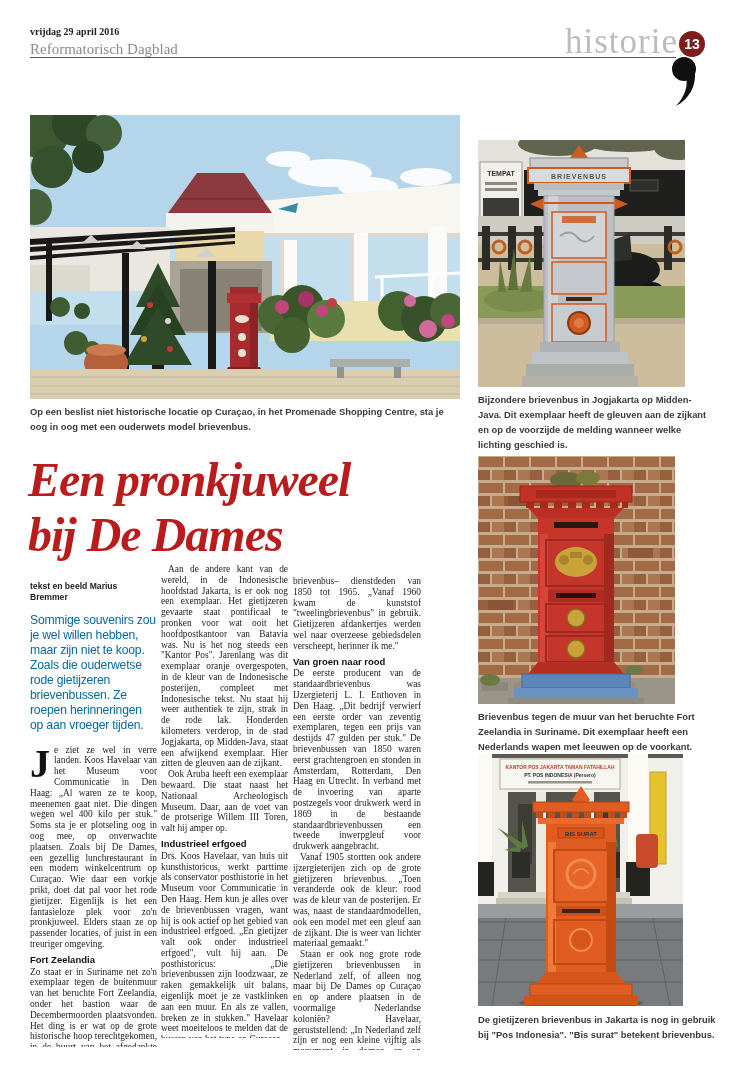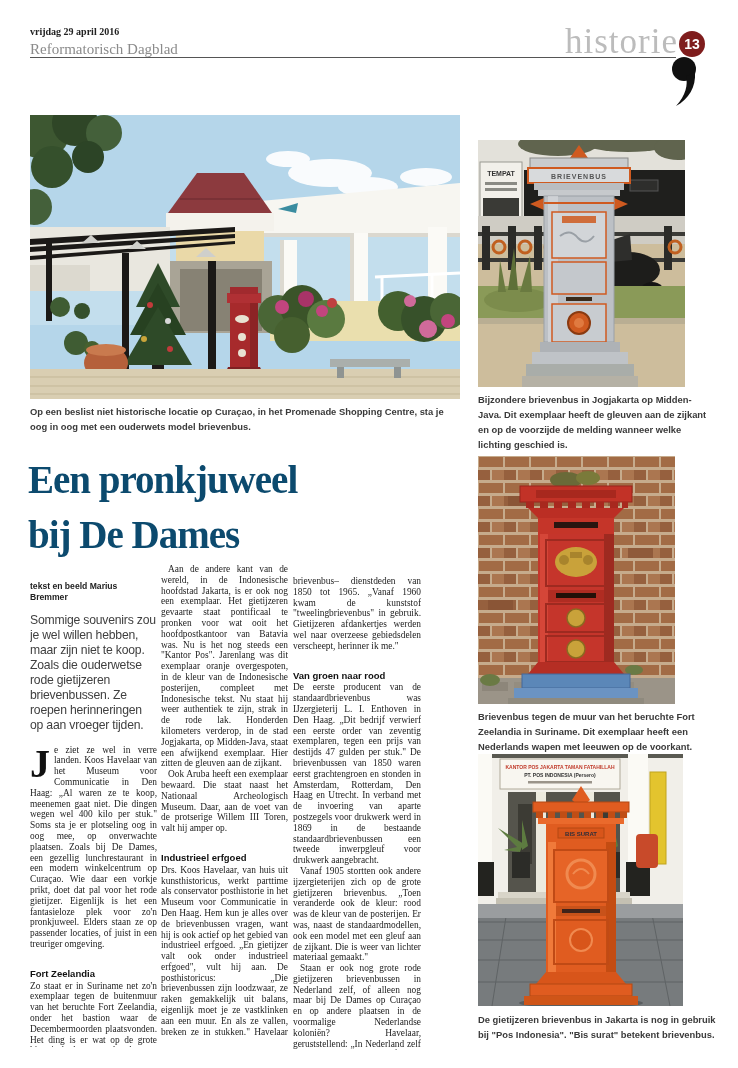--- a/index.html
+++ b/index.html
@@ -26,36 +26,36 @@
 
   .caption{position:absolute;font-family:"Liberation Sans",sans-serif;font-weight:bold;
            font-size:9.4px;line-height:15px;color:#3a3a3a;text-align:left;}
   #caption-main{left:30px;top:404px;width:430px;}
   #caption-1{left:478px;top:392px;width:232px;}
   #caption-2{left:478px;top:709px;width:232px;}
   #caption-3{left:478px;top:1012px;width:240px;}
 
   
   .headline{position:absolute;left:28px;top:452px;width:460px;font-weight:bold;
-            font-size:39px;line-height:55px;letter-spacing:-1px;color:#0c4a6e;}
+            font-size:48px;line-height:55px;letter-spacing:-1px;color:#b91c1c;font-style:italic;}
   .byline{font-family:"Liberation Sans",sans-serif;font-weight:bold;font-size:8.6px;
           color:#222;margin:0 0 10px 0;text-align:left;}
-  .intro{font-family:"Liberation Sans",sans-serif;color:#404040;font-size:12.2px;
+  .intro{font-family:"Liberation Sans",sans-serif;color:#0369a1;font-size:12.2px;
          line-height:15px;letter-spacing:-0.2px;text-align:left;margin:0 0 12px 0;}
 
   
   .col{position:absolute;width:127px;font-size:9.4px;line-height:10.8px;text-align:justify;
        color:#232323;overflow:hidden;}
   #col1{left:30px;top:581px;height:466px;}
   #col2{left:161px;top:564px;height:474px;}
   #col3{left:293px;top:576px;height:474px;width:128px;}
   .col p{margin:0;}
   .col p.ind{text-indent:7px;}
   .subhead{font-family:"Liberation Sans",sans-serif;font-weight:bold;font-size:9.5px;
-           margin:19px 0 1px 0;text-align:left;color:#111;}
+           margin:5px 0 1px 0;text-align:left;color:#111;}
   .dropcap{float:left;font-weight:bold;font-size:40px;line-height:31px;
            padding:3px 4px 0 0;color:#111;}
 </style>
 </head>
 <body>
 
 <div class="page">
 
   <div class="h-date">vrijdag 29 april 2016</div>
   <div class="h-paper">Reformatorisch Dagblad</div>

